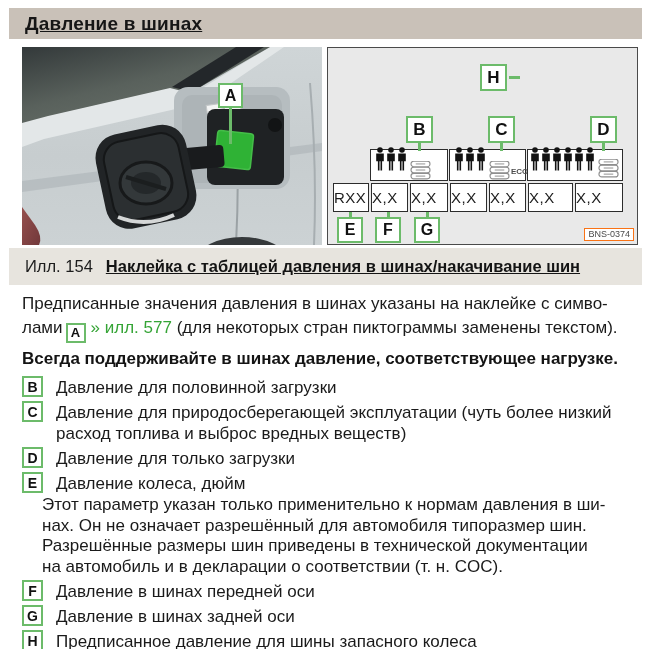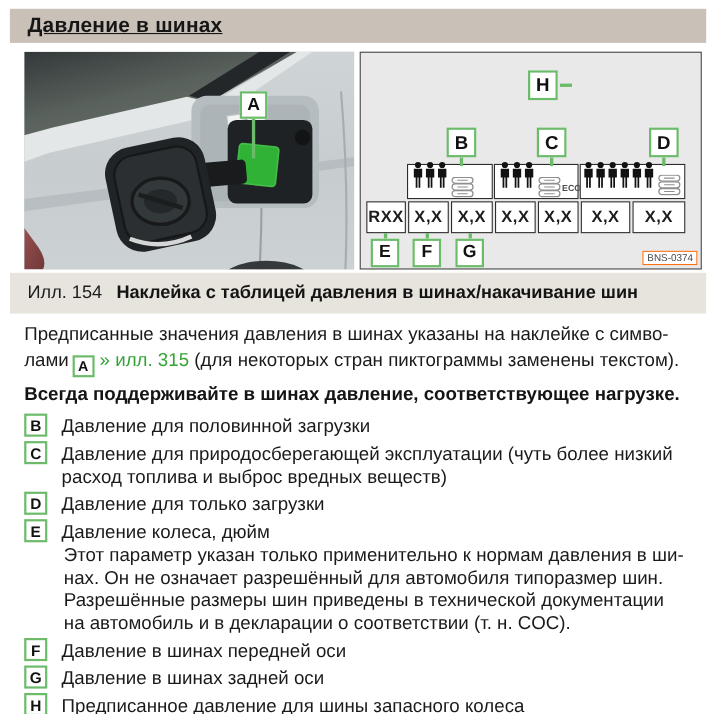--- a/index.html
+++ b/index.html
@@ -27,52 +27,52 @@
   .stem { position:absolute; background:#6cbb6a; z-index:4; }
 
   
   .hbox { position:absolute; left:192px; top:10px; width:98px; height:65px;
     background:#fff; border:2px solid #161616; display:flex; flex-direction:column;
     align-items:center; justify-content:center; z-index:3; }
   .hbox .l1 { font-size:13.5px; color:#1c1c1c; letter-spacing:.4px; margin-top:1px; }
   .hbox .l2 { font-size:12.5px; color:#1c1c1c; }
   .cell { position:absolute; background:#fff; border:1.5px solid #2c2c2c; }
   .cell.top { top:101px; height:32px; }
-  .cell.bot { top:135px; height:29px; display:flex; align-items:center; justify-content:center;
-    font-size:15px; color:#1c1c1c; letter-spacing:.5px;font-weight:bold; }
+  .cell.bot { top:135px; height:29px; display:flex; align-items:center; 
+    font-size:15px; color:#1c1c1c; letter-spacing:.5px; }
   .icon-row { position:absolute; left:3px; top:-6px; height:36px; display:flex; align-items:flex-start; }
   .person { width:12px; height:30px; margin-right:-1px; flex:none; }
   .tires { width:21px; height:19px; align-self:flex-end; margin-left:3px; flex:none; }
   .tires.tall { height:23px; }
   .eco { font-size:8px; font-weight:bold; color:#4c4c4c; align-self:flex-end; margin-left:1px; margin-bottom:4px; }
   .code-tag { position:absolute; right:3px; bottom:3px; border:1px solid #f97316; background:#ffffff;
     color:#4a4a4a; font-size:9px; padding:0 3px; line-height:11px; }
 
   
   .caption-bar { position:absolute; left:9px; top:248px; width:633px; height:37px;
     background:#e7e4de; display:flex; align-items:center; }
   .caption-bar .pre { font-size:16.5px; color:#1c1c1c; margin-left:16px; }
-  .caption-bar .main { font-size:16.5px; font-weight:bold; color:#141414; margin-left:13px; }
+  .caption-bar .main { font-size:16.5px; font-weight:bold; color:#141414; margin-left:13px;text-decoration:underline; }
 
   
   .content { position:absolute; left:22px; top:292px; width:616px; }
   .intro { font-size:17px; line-height:24px; margin-bottom:5px; }
   .intro .line { white-space:nowrap; }
   .ref-box { display:inline-flex; width:20px; height:20px; border:2px solid #6cbb6a; background:#fff;
     color:#111; font-size:13px; font-weight:bold; align-items:center; justify-content:center;
     vertical-align:-4px; margin:0 5px 0 3px; }
   .xref { color:#35a436; text-decoration:none; }
   .emphasis { font-size:17px; font-weight:bold; line-height:22px; margin-bottom:6px; color:#141414; }
   .legend-row { display:flex; margin-bottom:3px; }
   .legend-row .lab { flex:none; width:21px; height:21px; border:2px solid #6cbb6a; background:#fff;
     color:#111; font-size:14px; font-weight:bold; display:flex; align-items:center; justify-content:center;
     margin-right:13px; margin-top:0px; }
   .legend-row .txt { font-size:17px; line-height:21px; padding-top:1px; }
   .legend-row .txt .line { white-space:nowrap; }
-  .legend-note { font-size:17px; line-height:20.5px; margin:1px 0 3px 36px; }
+  .legend-note { font-size:17px; line-height:20.5px; margin:1px 0 3px 20px; }
   .legend-note .line { white-space:nowrap; }
 </style>
 </head>
 <body>
 
 <svg width="0" height="0" style="position:absolute" aria-hidden="true">
   <defs>
     <symbol id="person" viewBox="0 0 12 24">
       <circle cx="6" cy="3" r="2.8" fill="#121212"></circle>
       <path d="M2.2,6.5 h7.6 v7.8 h-1.7 v9.3 H6.5 V14.3 h-1 v9.3 H3.9 v-9.3 H2.2 z" fill="#121212"></path>
@@ -282,21 +282,21 @@
     <span class="pre">Илл. 154</span>
     <span class="main">Наклейка с таблицей давления в шинах/накачивание шин</span>
   </div>
 
   <div class="content">
 
     <div class="intro">
       <div class="line">Предписанные значения давления в шинах указаны на наклейке с симво-</div>
       <div class="line"><span>лами</span><span class="ref-box">
             <span>A</span>
-          </span><a href="#" class="xref">» илл. 315</a><span> </span><span>(для некоторых стран пиктограммы заменены текстом).</span></div>
+          </span><a href="#" class="xref">» илл. 577</a><span> </span><span>(для некоторых стран пиктограммы заменены текстом).</span></div>
     </div>
 
     <div class="emphasis">Всегда поддерживайте в шинах давление, соответствующее нагрузке.</div>
 
     <div class="legend-row">
       <div class="lab">
           <span>B</span>
         </div>
       <div class="txt">
           <div class="line">Давление для половинной загрузки</div>

